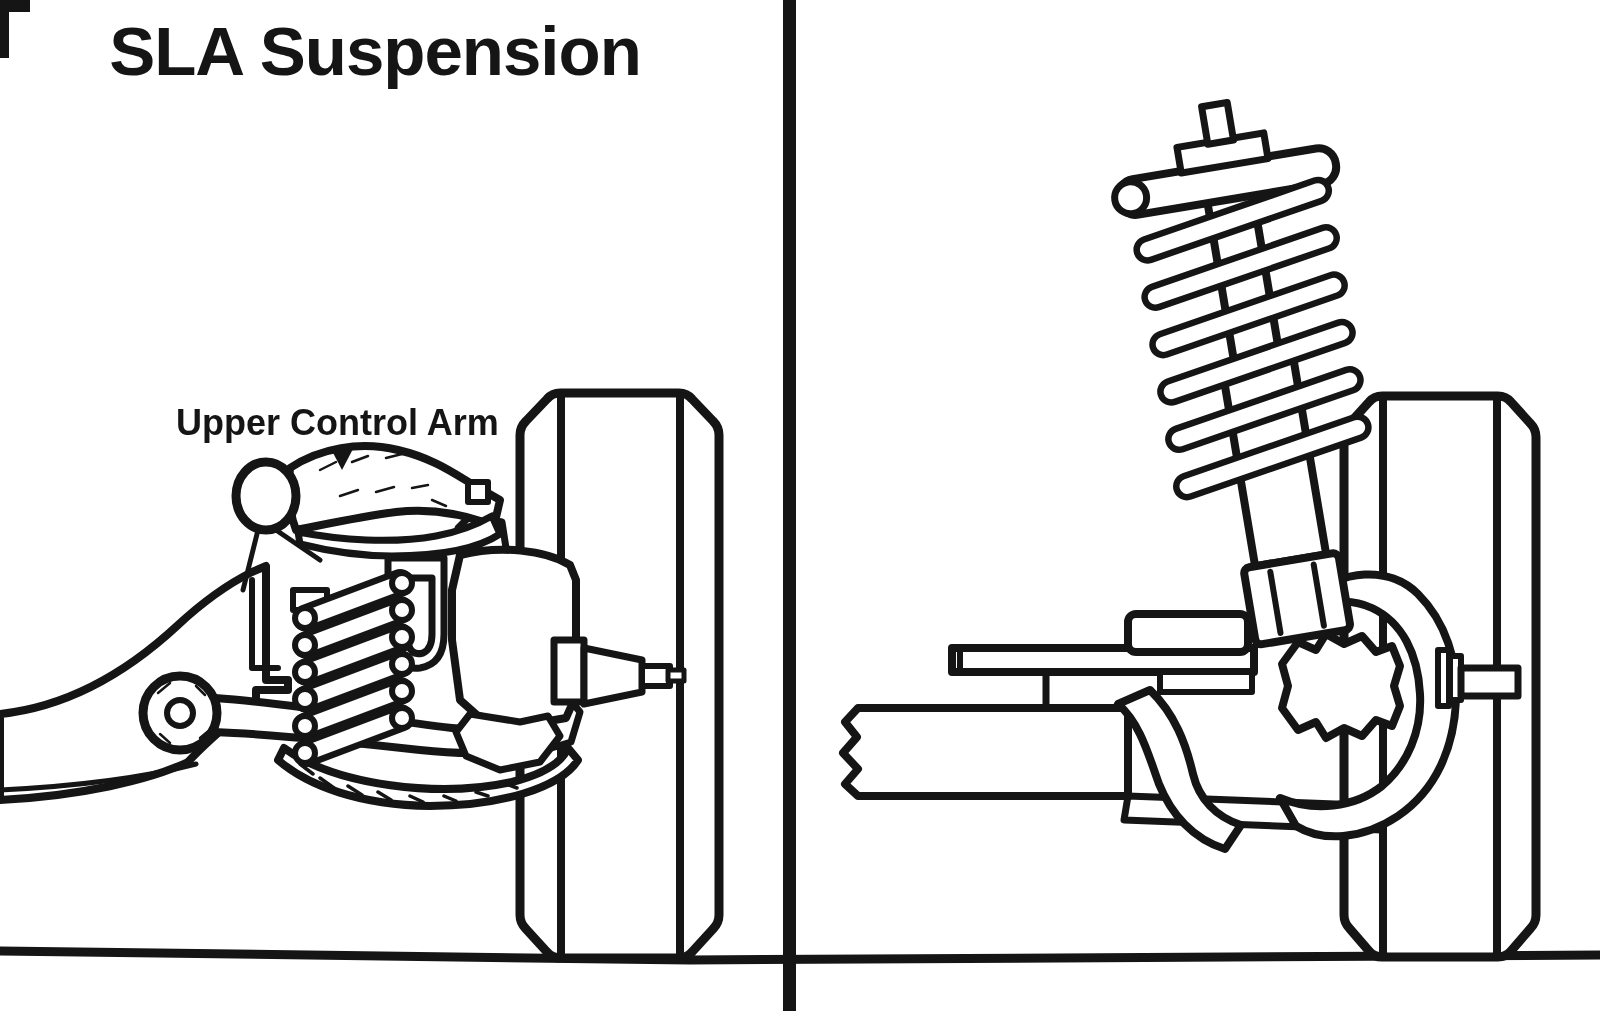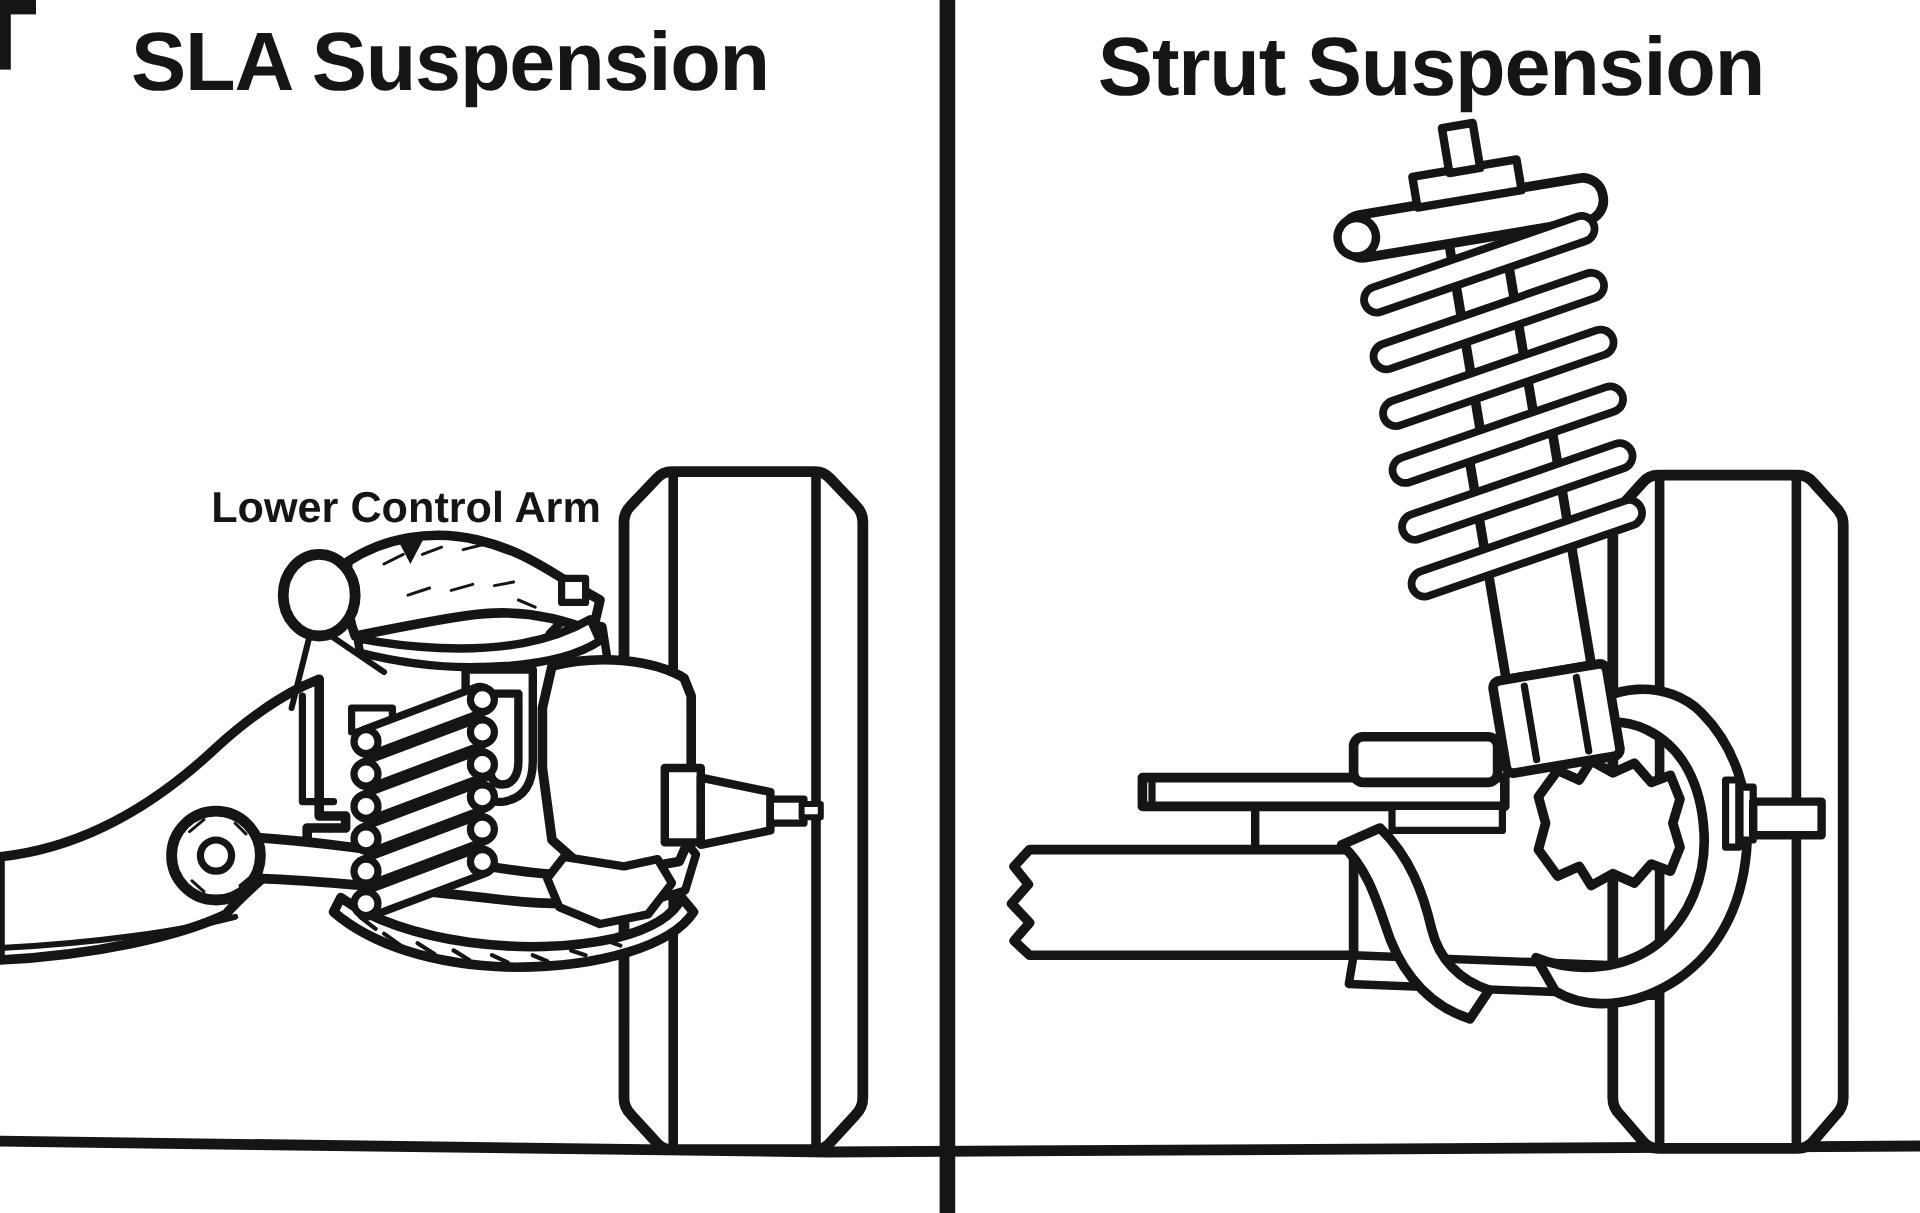--- a/index.html
+++ b/index.html
@@ -175,15 +175,14 @@
         <g fill="#ffffff">
           <rect x="1438" y="650" width="11" height="56" stroke-width="6"></rect>
           <rect x="1450" y="656" width="11" height="44" stroke-width="6"></rect>
           <rect x="1461" y="668" width="57" height="28" stroke-width="7"></rect>
         </g>
       </g>
     </g>
   </svg>
 
   <div class="label title title-left">SLA Suspension</div>
-  <div class="label title title-right">Strut Suspension</div>
-  <div class="label part-label upper-label">Lower Control Arm</div>
+  <div class="label part-label upper-label">Upper Control Arm</div>
 </div>
 
 </body></html>

